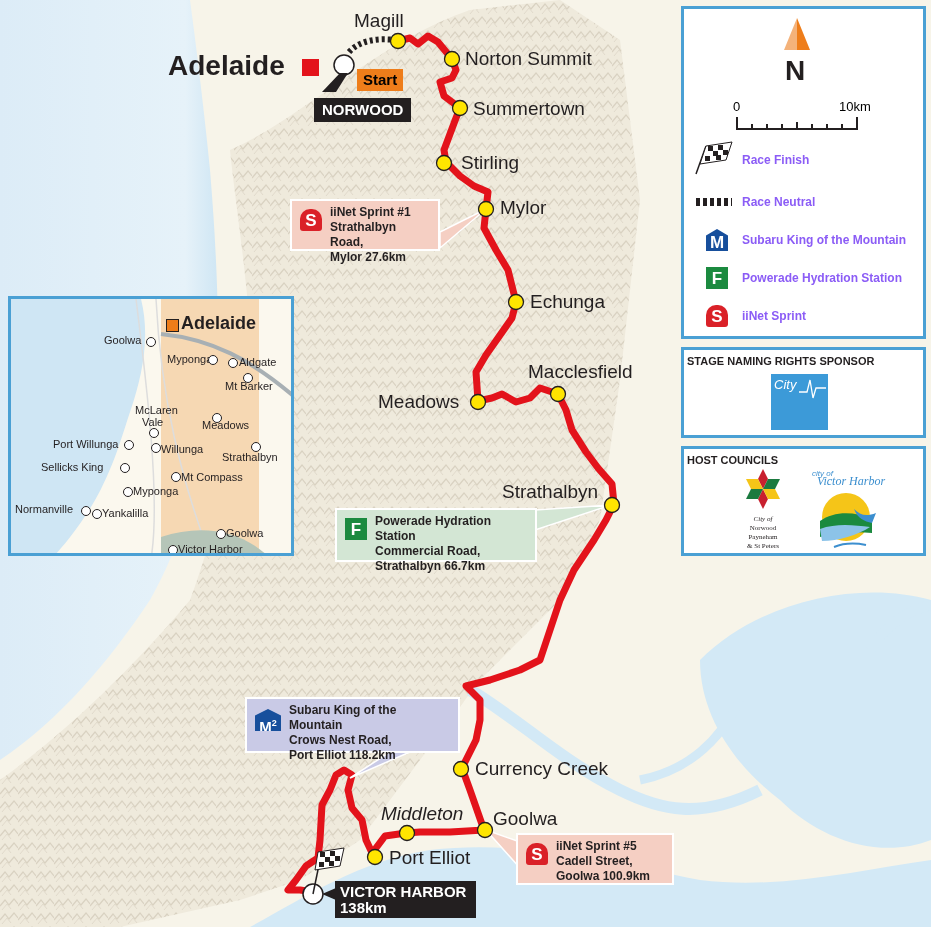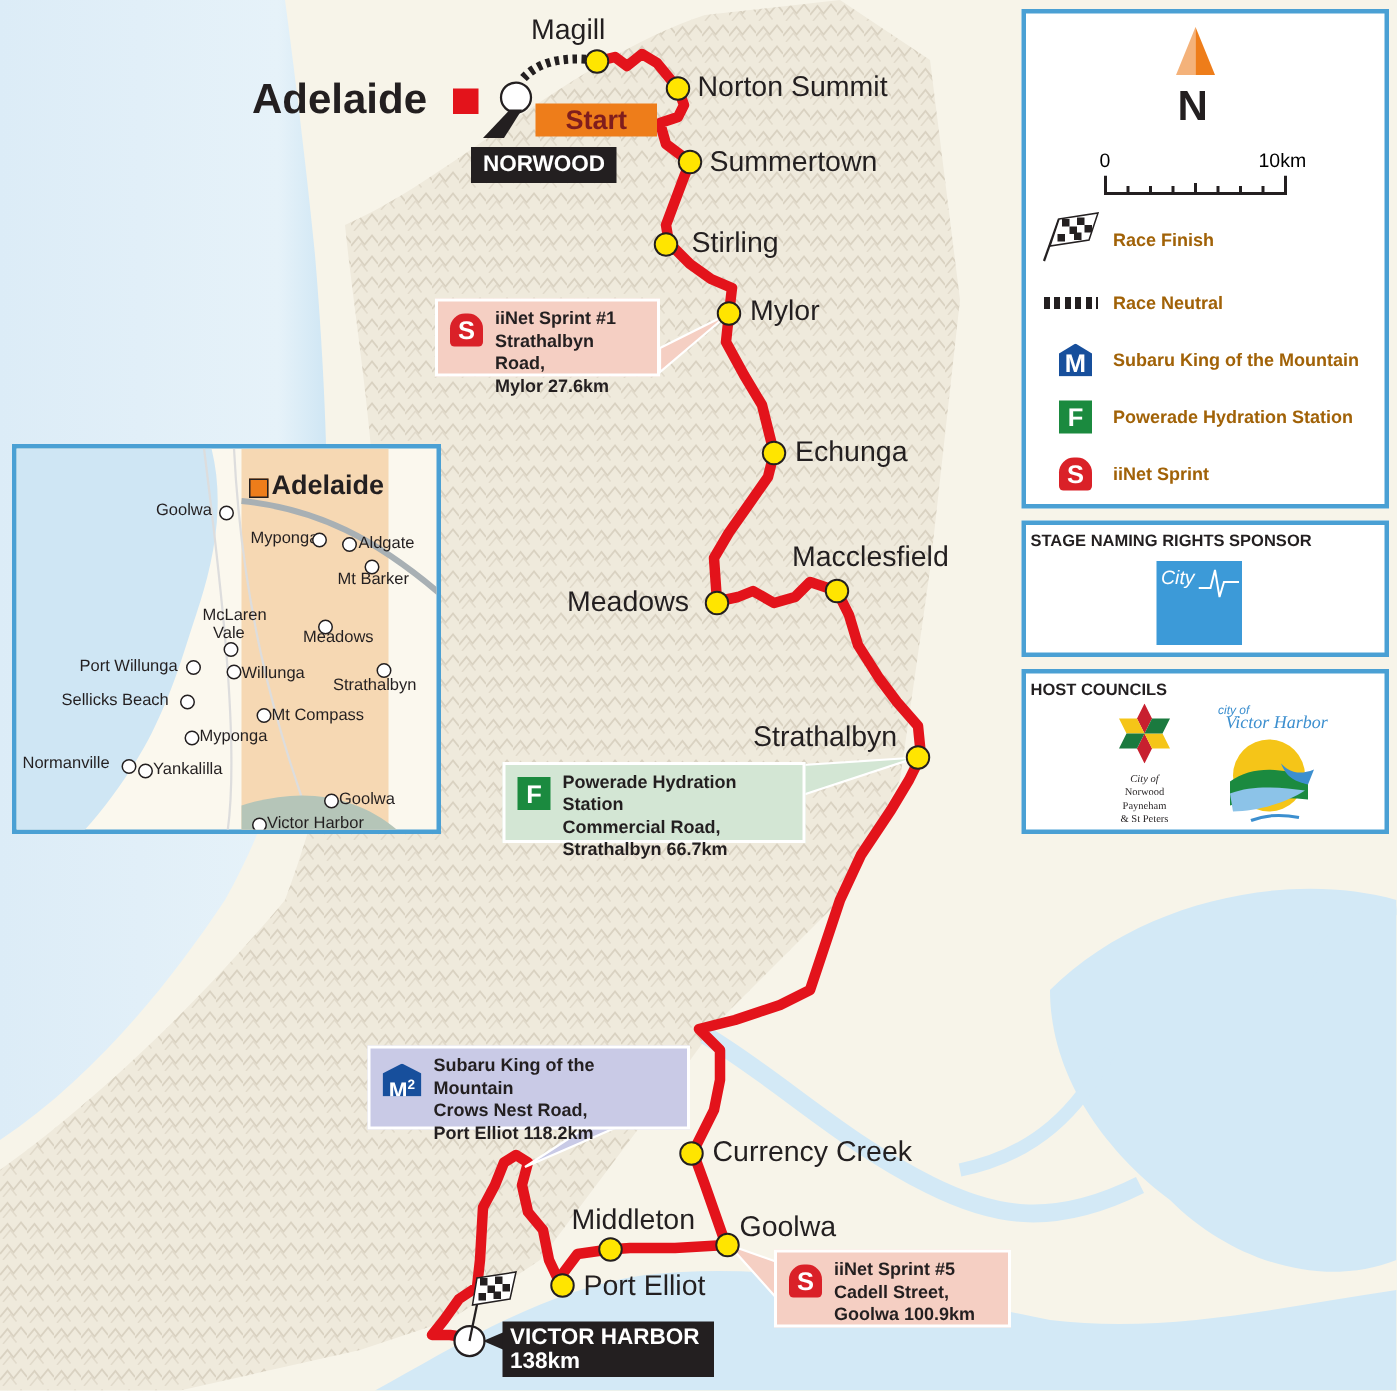--- a/index.html
+++ b/index.html
@@ -4,21 +4,21 @@
 <style>
   html,body{margin:0;padding:0;}
   body{width:931px;height:927px;overflow:hidden;position:relative;font-family:"Liberation Sans",sans-serif;background:#f6f3e8;}
   #map{position:absolute;left:0;top:0;width:931px;height:927px;}
   .lbl{position:absolute;font-family:"Liberation Sans",sans-serif;color:#231f20;white-space:nowrap;}
   .town{font-size:19px;}
   .callout{position:absolute;border:2px solid #fff;box-sizing:border-box;font-weight:bold;font-size:12px;line-height:15px;color:#231f20;padding:4px 6px 4px 38px;}
   .callout .badge{position:absolute;left:8px;top:8px;width:22px;height:22px;color:#fff;font-weight:bold;font-size:17px;text-align:center;line-height:23px;}
   .panel{position:absolute;background:#fff;border:3px solid #4aa0d4;box-sizing:border-box;}
   .legend-row{position:absolute;left:12px;height:22px;display:flex;align-items:center;}
-  .legend-row .ltxt{position:absolute;left:46px;font-size:12px;font-weight:bold;color:#a16207;white-space:nowrap;}
+  .legend-row .ltxt{position:absolute;left:46px;font-size:12px;font-weight:bold;color:#8b5cf6;white-space:nowrap;}
   .sq{width:22px;height:22px;color:#fff;font-weight:bold;font-size:17px;text-align:center;line-height:23px;margin-left:10px;}
   .ins{position:absolute;font-size:11px;color:#231f20;white-space:nowrap;}
   .dot{position:absolute;width:8px;height:8px;border:1.3px solid #231f20;border-radius:50%;background:#fff;}
 </style>
 </head>
 <body>
 
 <svg id="map" viewBox="0 0 931 927" xmlns="http://www.w3.org/2000/svg">
   <defs>
     <linearGradient id="seaL" x1="0" x2="1">
@@ -88,35 +88,35 @@
     <circle cx="461" cy="769" r="7.5"></circle>
     <circle cx="485" cy="830" r="7.5"></circle>
     <circle cx="407" cy="833" r="7.5"></circle>
     <circle cx="375" cy="857" r="7.5"></circle>
   </g>
 </svg>
 
 <div class="lbl" style="left:168px;top:50px;font-size:28px;font-weight:bold;">Adelaide</div>
 <div style="position:absolute;left:302px;top:59px;width:17px;height:17px;background:#e3131b;"></div>
 
-<div style="position:absolute;left:357px;top:69px;background:#ee7d1a;color:#7f1d1d;font-weight:bold;font-size:18px;padding:0 20px;line-height:22px;">Start</div>
+<div style="position:absolute;left:357px;top:69px;background:#ee7d1a;color:#000000;font-weight:bold;font-size:15px;padding:0 6px;line-height:22px;">Start</div>
 <div style="position:absolute;left:314px;top:98px;background:#231f20;color:#fff;font-weight:bold;font-size:15px;padding:0 8px;line-height:24px;">NORWOOD</div>
 
 <div class="lbl town" style="left:354px;top:10px;">Magill</div>
 <div class="lbl town" style="left:465px;top:48px;">Norton Summit</div>
 <div class="lbl town" style="left:473px;top:98px;">Summertown</div>
 <div class="lbl town" style="left:461px;top:152px;">Stirling</div>
 <div class="lbl town" style="left:500px;top:197px;">Mylor</div>
 <div class="lbl town" style="left:530px;top:291px;">Echunga</div>
 <div class="lbl town" style="left:378px;top:391px;">Meadows</div>
 <div class="lbl town" style="left:528px;top:361px;">Macclesfield</div>
 <div class="lbl town" style="left:502px;top:481px;">Strathalbyn</div>
 <div class="lbl town" style="left:475px;top:758px;">Currency Creek</div>
 <div class="lbl town" style="left:493px;top:808px;">Goolwa</div>
-<div class="lbl town" style="left:381px;top:803px;">Middleton</div>
+<div class="lbl town" style="left:381px;top:803px;font-style:italic;">Middleton</div>
 <div class="lbl town" style="left:389px;top:847px;">Port Elliot</div>
 
 <div style="position:absolute;left:335px;top:881px;background:#231f20;color:#fff;font-weight:bold;font-size:15px;line-height:16px;padding:3px 10px 2px 5px;">
   <div>VICTOR HARBOR</div>
   <div>138km</div>
 </div>
 
 <div class="callout" style="left:290px;top:199px;width:150px;height:52px;background:#f5cfc3;">
   <div class="badge" style="background:#da2128;border-radius:10px 10px 3px 3px;">S</div>
   <div>iiNet Sprint #1</div>
@@ -251,21 +251,21 @@
   <div class="ins" style="left:131px;top:117px;">Vale</div>
     <div class="dot" style="left:138px;top:129px;"></div>
   <div class="dot" style="left:201px;top:114px;"></div>
     <div class="ins" style="left:191px;top:120px;">Meadows</div>
   <div class="ins" style="left:42px;top:139px;">Port Willunga</div>
     <div class="dot" style="left:113px;top:141px;"></div>
   <div class="dot" style="left:140px;top:144px;"></div>
     <div class="ins" style="left:150px;top:144px;">Willunga</div>
   <div class="dot" style="left:240px;top:143px;"></div>
     <div class="ins" style="left:211px;top:152px;">Strathalbyn</div>
-  <div class="ins" style="left:30px;top:162px;">Sellicks Beach</div>
+  <div class="ins" style="left:30px;top:162px;">Sellicks King</div>
     <div class="dot" style="left:109px;top:164px;"></div>
   <div class="dot" style="left:160px;top:173px;"></div>
     <div class="ins" style="left:170px;top:172px;">Mt Compass</div>
   <div class="dot" style="left:112px;top:188px;"></div>
     <div class="ins" style="left:122px;top:186px;">Myponga</div>
   <div class="ins" style="left:4px;top:204px;">Normanville</div>
     <div class="dot" style="left:70px;top:207px;"></div>
   <div class="dot" style="left:81px;top:210px;"></div>
     <div class="ins" style="left:91px;top:208px;">Yankalilla</div>
   <div class="dot" style="left:205px;top:230px;"></div>

